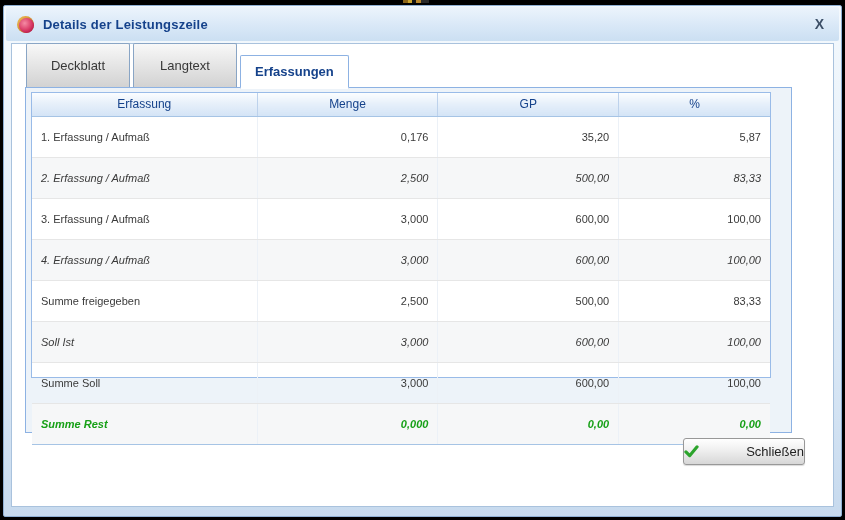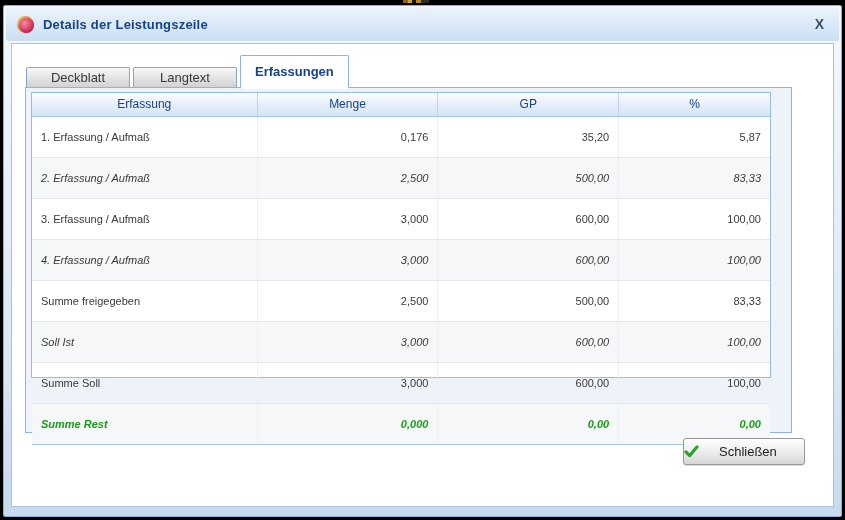--- a/index.html
+++ b/index.html
@@ -23,21 +23,21 @@
     background:radial-gradient(circle at 38% 35%, #f58ba4, #d93a66 52%, #a80f3e 88%); }
   .window-title { margin-left:9px; font-size:13px; font-weight:bold; color:#15428b; letter-spacing:.2px; }
   .close-x { margin-left:auto; font-size:14px; font-weight:bold; color:#3d5068; cursor:pointer; padding:0 4px; }
 
   
   .dialog-body { position:absolute; left:7px; right:7px; top:37px; bottom:9px;
     background:#fff; border:1px solid #a9c2dd; }
 
   
   .tab-bar { position:absolute; left:14px; top:10px; height:33px; display:flex; gap:3px; align-items:flex-end; z-index:3; }
-  .tab { min-width:104px; height:20px; padding:0 14px;
+  .tab { min-width:104px; height:44px; padding:0 14px;
     background:linear-gradient(#f8f8f8,#e3e3e3 55%,#d2d2d2); border:1px solid #89a5c5; border-bottom:none;
     border-radius:2px 2px 0 0; color:#383838; font-size:13px;
     display:flex; align-items:center; justify-content:center; cursor:pointer; }
   .tab.active { height:34px; margin-bottom:-2px; background:#fff; border:1px solid #8db2e3; border-bottom:2px solid #fff;
     color:#15428b; font-weight:bold; z-index:4;text-align:center; }
 
   
   .tab-panel { position:absolute; left:13px; top:43px; width:767px; height:346px;
     border:1px solid #8db2e3; background:#edf3f9; }
   .grid { position:absolute; left:5px; top:4px; right:20px; height:286px; background:#fff; border:1px solid #99bbe8; }
@@ -48,21 +48,21 @@
   td { height:23px; font-size:11px; color:#3a3a3a; padding:14px 9px;
     border-bottom:1px solid #e6e6e6; border-right:1px solid #ecf1f7; overflow:hidden; white-space:nowrap; }
   td:last-child { border-right:none; }
   td.num { text-align:right; }
   tr.alt td { background:#f6f7f8;font-style:italic; }
   tr.rest td { color:#17a017; font-weight:bold; border-bottom:1px solid #a6c4e5; }
 
   
   .btn-close { position:absolute; right:28px; bottom:41px; width:122px; height:27px;
     background:linear-gradient(#ffffff,#efefef 45%,#d7d7d7); border:1px solid #989898; border-radius:3px;
-    display:flex; align-items:center; justify-content:flex-start; gap:20px;
+    display:flex; align-items:center; justify-content:space-between; gap:20px;
     font-size:13px; color:#222; cursor:pointer; box-shadow:0 1px 1px rgba(0,0,0,.15); }
   .check-icon { display:flex; align-items:center; }
 </style>
 </head>
 <body>
 
 <div class="frame">
   <div class="bg-sliver"></div>
 
   <div class="window">

